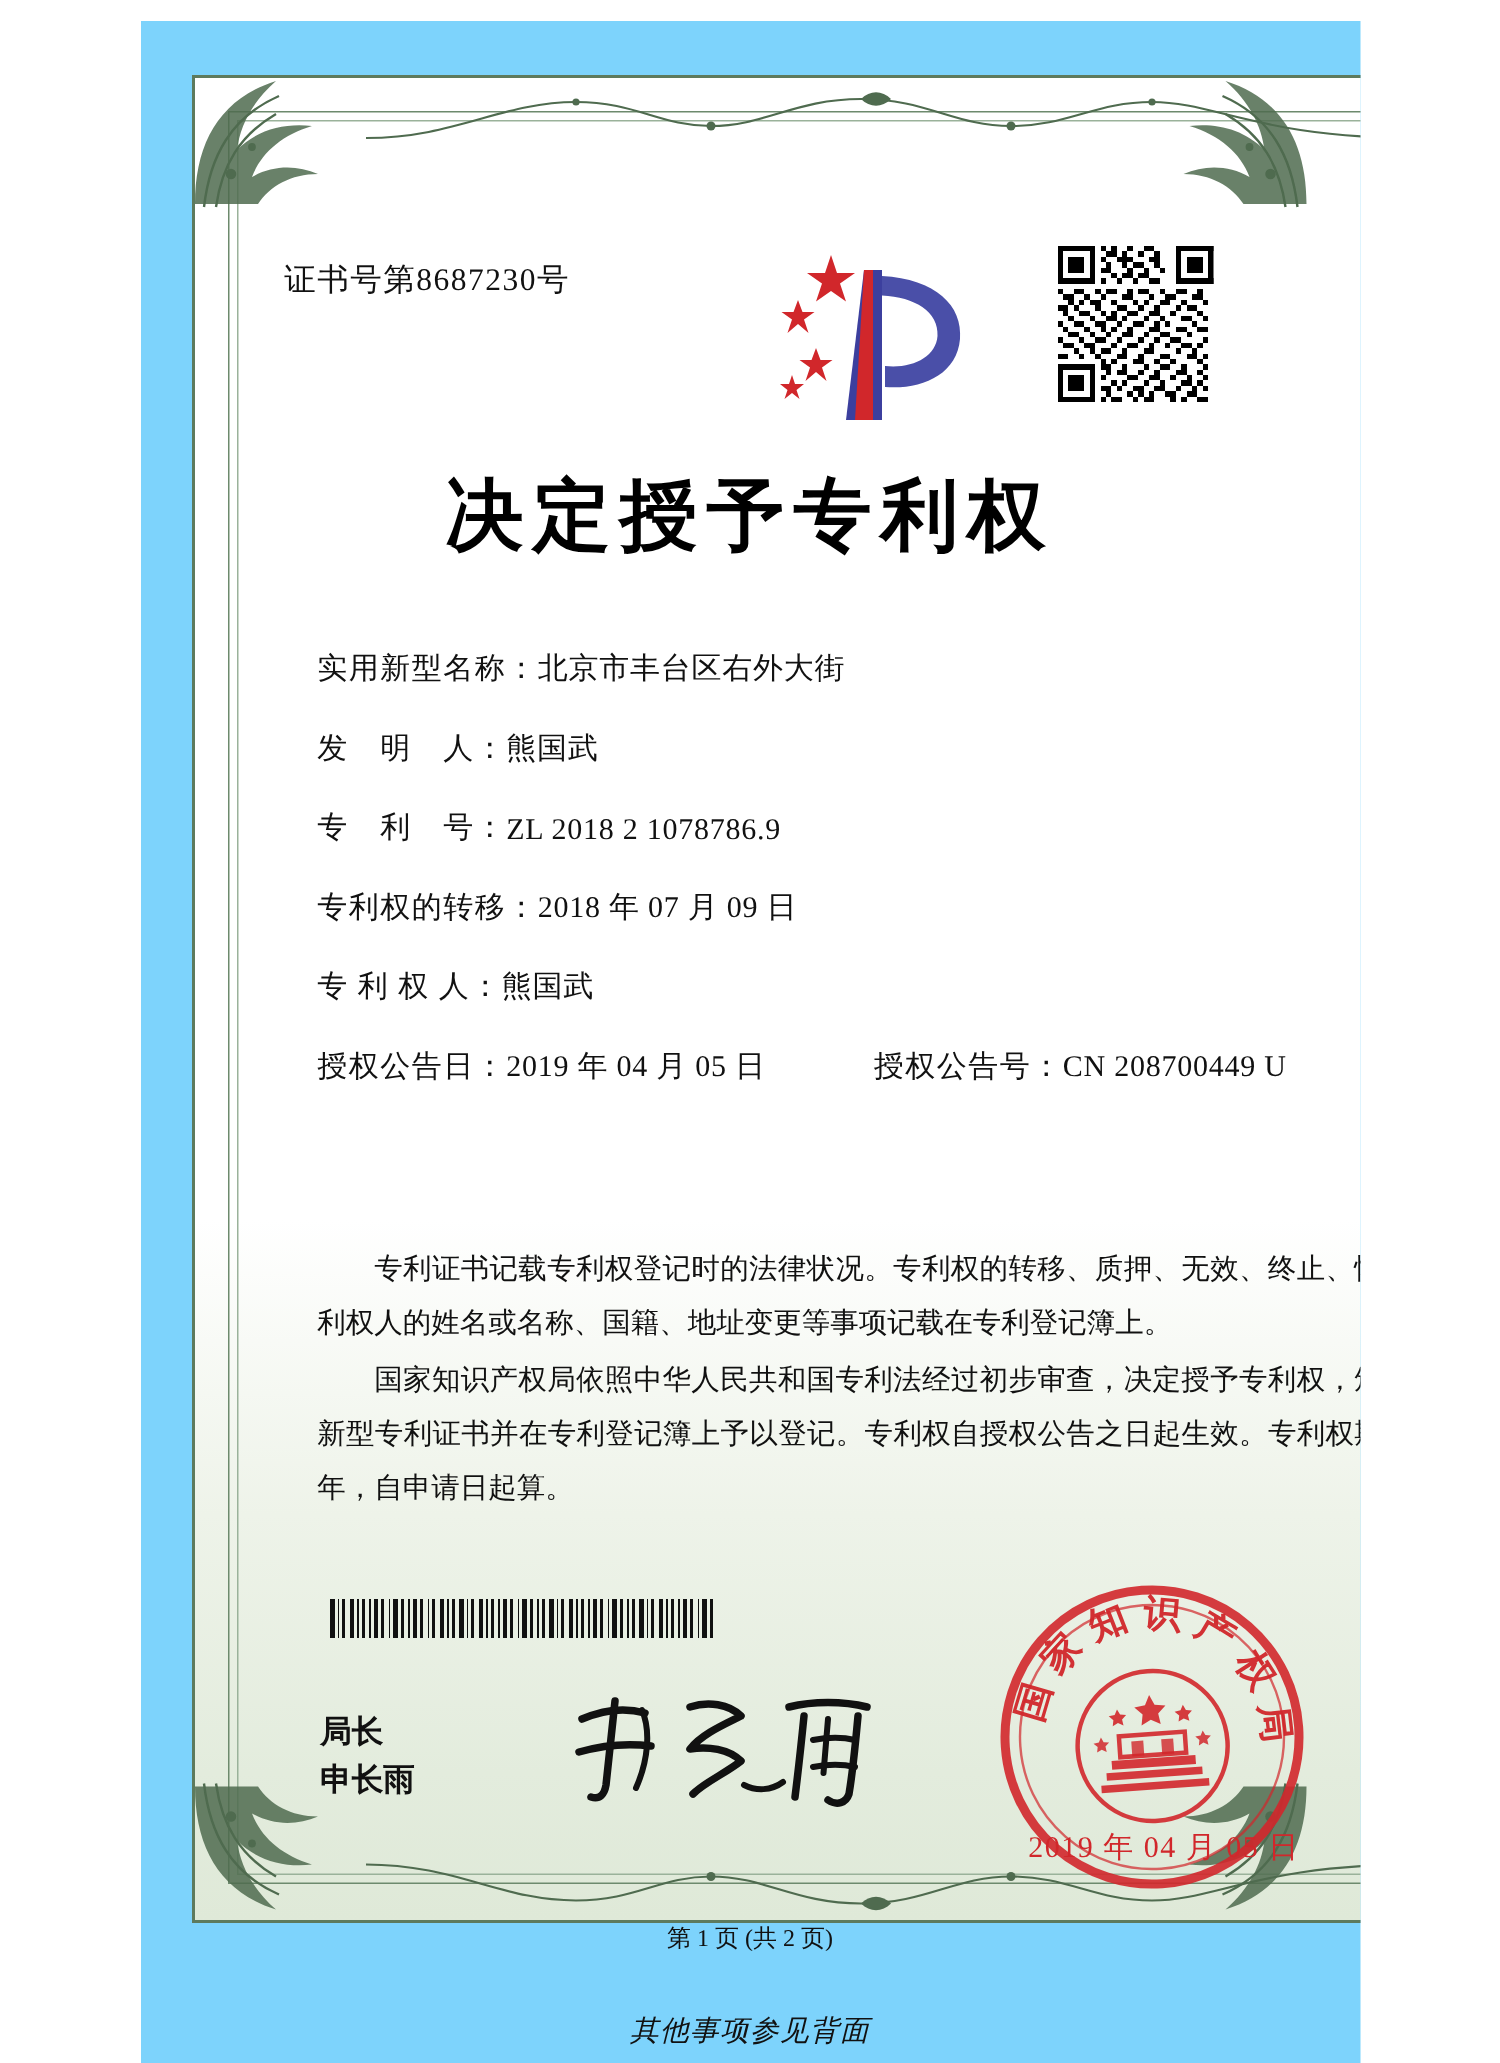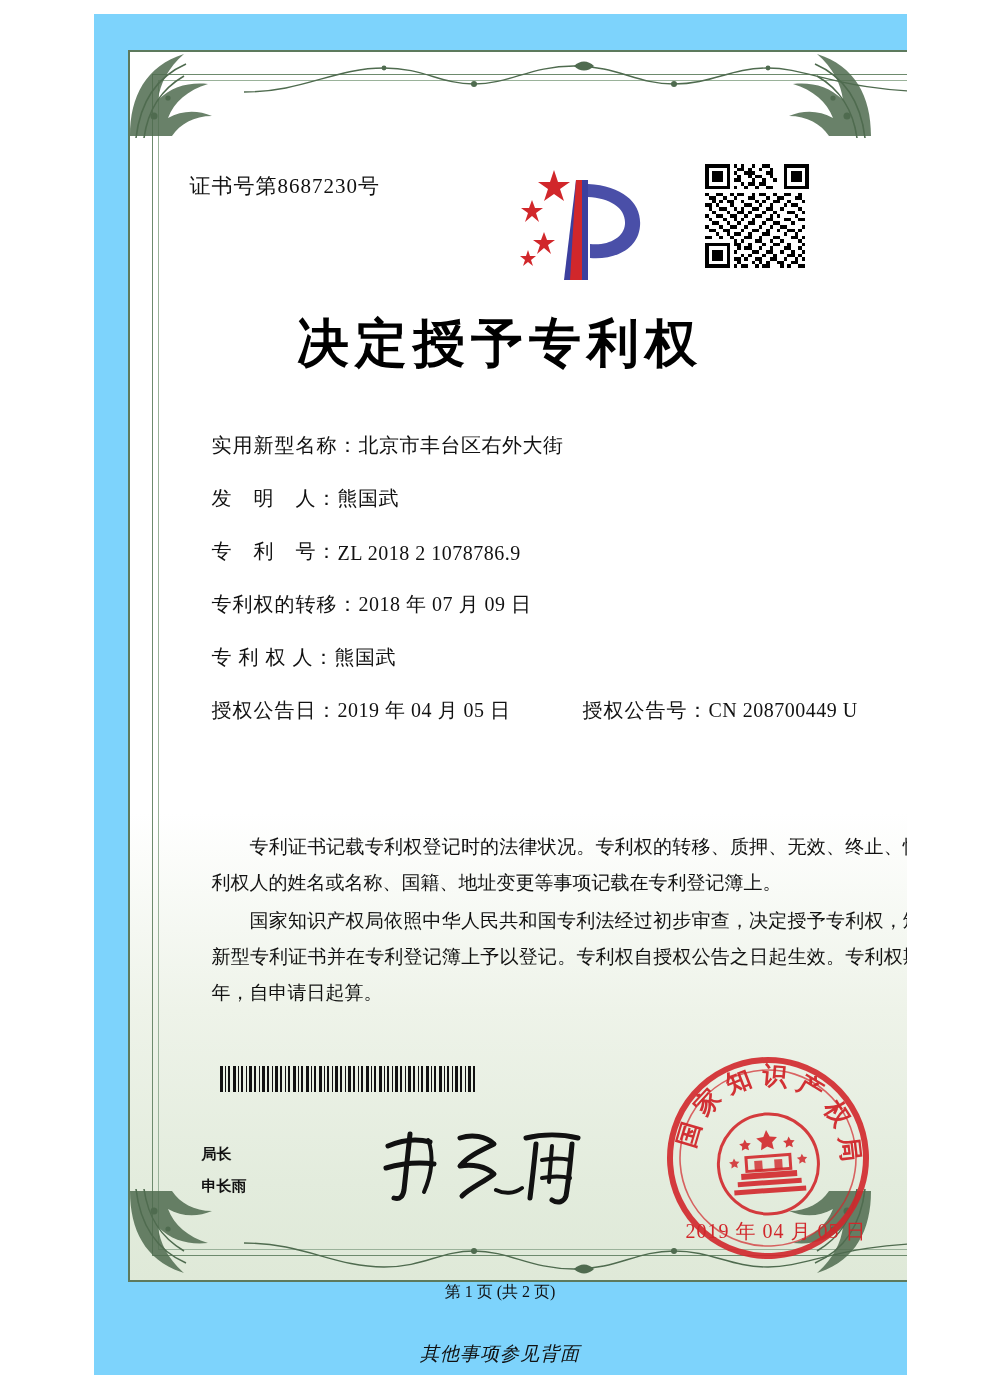--- a/index.html
+++ b/index.html
@@ -159,23 +159,23 @@
     left: 126px;
     top: 1052px;
     width: 258px;
     height: 26px;
   }
   .barcode svg { display: block; }
 
   
   .sig-labels {
     position: absolute;
-    left: 108px;
+    left: 120px;
     top: 1124px;
-    font-size: 15px;
+    font-size: 21px;
     font-weight: bold;
     line-height: 32px;
     color: #111;
   }
   .signature {
     position: absolute;
     left: 282px;
     top: 1110px;
     width: 220px;
     height: 84px;

